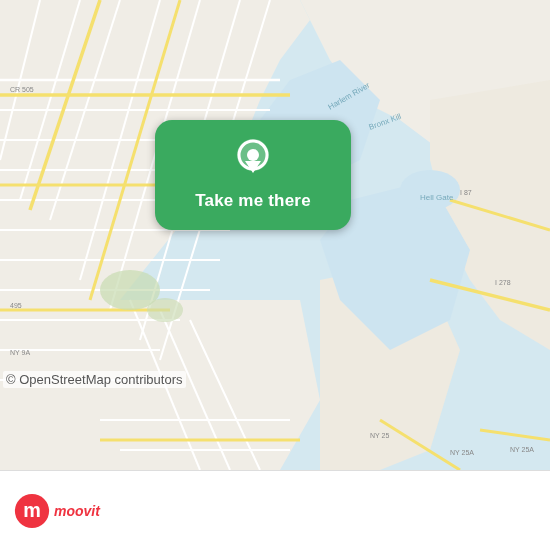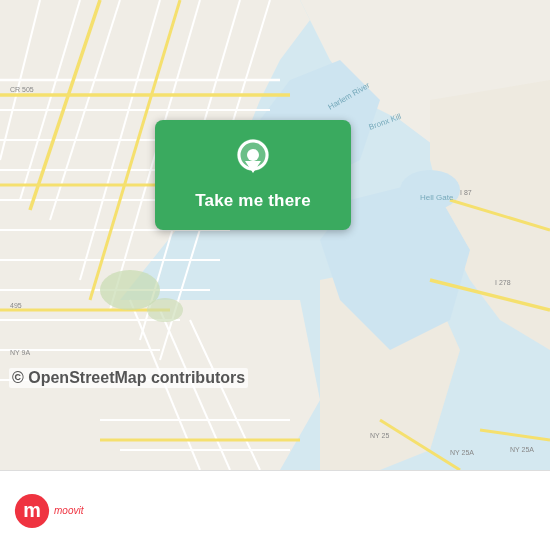--- a/index.html
+++ b/index.html
@@ -27,21 +27,21 @@
     }
 
     
     .take-me-there-btn {
       position: absolute;
       top: 120px;
       left: 155px;
       width: 196px;
       height: 110px;
       background: #3aaa5f;
-      border-radius: 8px;
+      border-radius: 17px;
       display: flex;
       flex-direction: column;
       align-items: center;
       justify-content: center;
       cursor: pointer;
       border: none;
       box-shadow: 0 2px 8px rgba(0,0,0,0.3);
     }
 
     .pin-icon {
@@ -86,27 +86,26 @@
     }
 
     .moovit-m {
       width: 36px;
       height: 36px;
     }
 
     .attribution {
       position: absolute;
       bottom: 82px;
-      left: 9px;
-      font-size: 16px;
+      left: 3px;
+      font-size: 13px;
       color: #555;
       background: rgba(255,255,255,0.7);
       padding: 1px 3px;
       border-radius: 2px;
-      font-weight: bold;
     }
   </style>
 </head>
 <body>
 
 <div class="map-container">
 
   <svg class="map-svg" viewBox="0 0 550 470" xmlns="http://www.w3.org/2000/svg">
 
     <rect width="550" height="470" fill="#d4e8f0"></rect>
@@ -199,15 +198,15 @@
 </div>
 
 <div class="bottom-bar">
 
   <div class="moovit-logo">
     <svg class="moovit-m" viewBox="0 0 40 40" xmlns="http://www.w3.org/2000/svg">
 
       <circle cx="20" cy="20" r="19" fill="#ef3340"></circle>
       <text x="20" y="27" text-anchor="middle" font-size="22" font-weight="bold" fill="white" font-family="Arial">m</text>
     </svg>
-    <span style="font-size:10px; font-weight:400; color:#ef3340; font-style:italic;">moovit</span>
+    <span style="font-size:14px; font-weight:700; color:#ef3340; font-style:italic;">moovit</span>
   </div>
 </div>
 
 </body></html>

